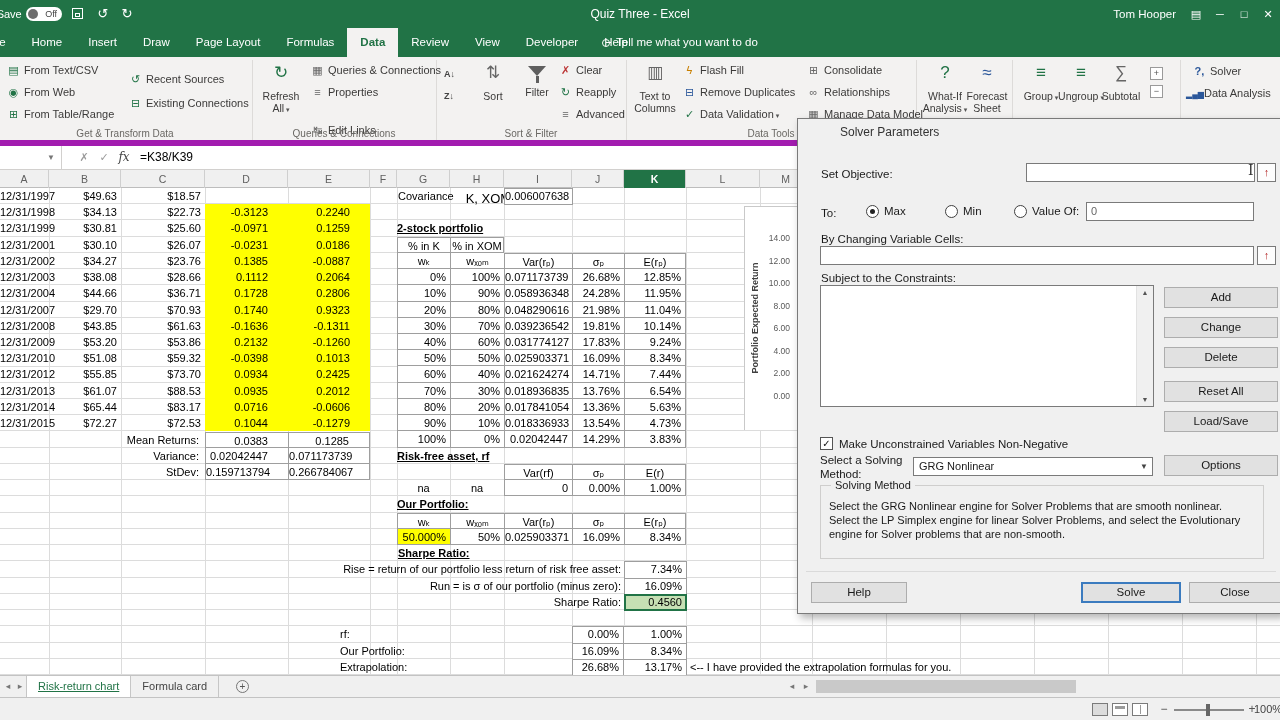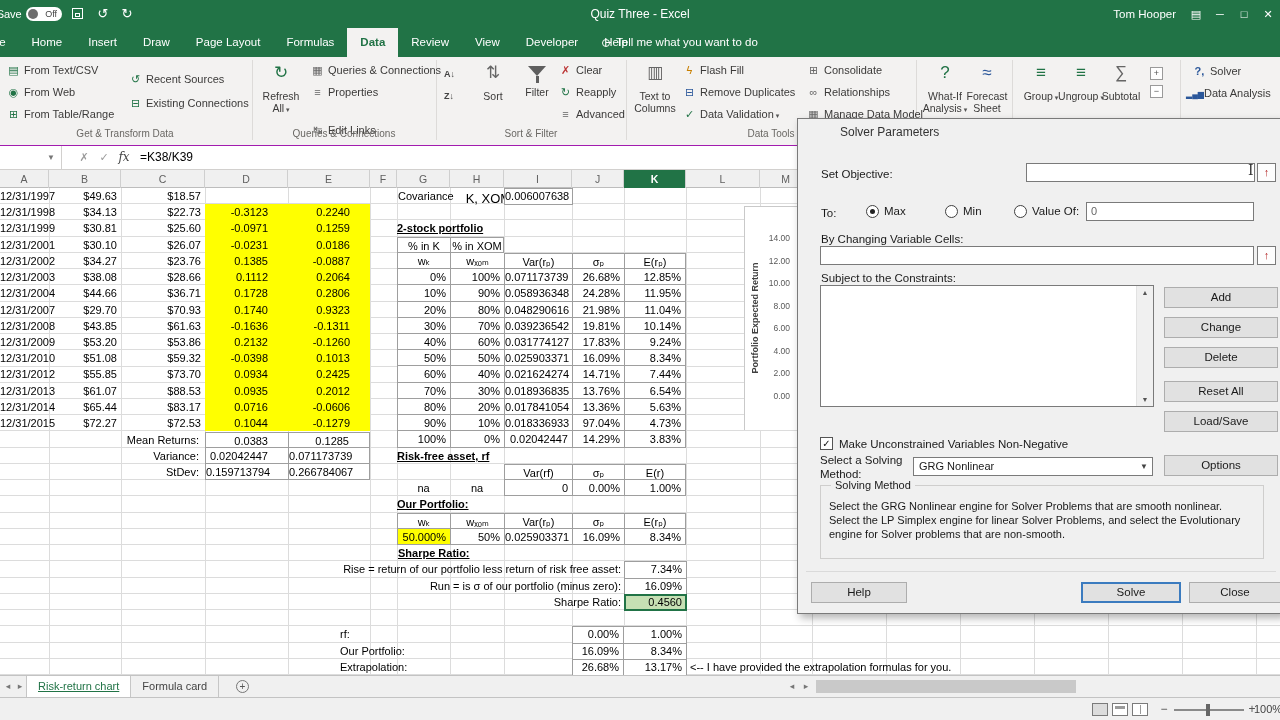--- a/index.html
+++ b/index.html
@@ -18,21 +18,21 @@
 .user{position:absolute;right:104px;top:0;line-height:28px;font-size:11.5px}
 .wbtn{position:absolute;top:0;width:24px;height:28px;line-height:28px;text-align:center;font-size:11px;color:#fff}
 
 .tabs{position:absolute;left:0;top:28px;width:1280px;height:29px;background:#217346;display:flex}
 .rtab{padding:0 13px;line-height:29px;color:#fff;font-size:11.5px;white-space:nowrap}
 .rtab.active{background:#f3f2f1;color:#217346;font-weight:bold}
 .rtab.file{margin-left:-26px}
 .tellme{position:absolute;left:602px;top:28px;height:29px;line-height:29px;color:#fff;font-size:11.5px}
 .bulb{display:inline-block;width:8px;height:8px;border:1px solid #fff;border-radius:50%;margin-right:6px;vertical-align:-1px}
 
-.ribbon{position:absolute;left:0;top:57px;width:1280px;height:89px;background:#f3f2f1;border-bottom:1px solid #a21caf}
+.ribbon{position:absolute;left:0;top:57px;width:1280px;height:89px;background:#f3f2f1;border-bottom:6px solid #a21caf}
 .gsep{position:absolute;top:3px;height:80px;width:1px;background:#ddDbd9;background:#dddbd9}
 .glabel{position:absolute;top:71px;font-size:10px;color:#6a6864;text-align:center;white-space:nowrap}
 .sm{position:absolute;height:21px;line-height:21px;font-size:11px;color:#3b3a39;white-space:nowrap}
 .sm .ic{display:inline-block;width:15px;text-align:center;margin-right:3px;font-size:11px}
 .g{color:#217346}.bl2{color:#2b579a}.gy{color:#666}
 .big{position:absolute;top:2px;width:46px;text-align:center;font-size:10.5px;color:#3b3a39;line-height:12px}
 .big .bic{display:block;height:28px;line-height:28px;font-size:17px;margin-bottom:3px}
 .dd{font-size:7px;margin-left:2px;color:#555}
 .funnel{display:block;margin:7px auto 0;width:0;height:0;border-left:9px solid transparent;border-right:9px solid transparent;border-top:10px solid #5f5f5f}
 .fstem{display:block;margin:0 auto 3px;width:3px;height:7px;background:#5f5f5f}
@@ -444,21 +444,21 @@
 
         <div class="c r bl bb wbg">80%</div>
         <div class="c r bl bb wbg">20%</div>
         <div class="c r bl bb wbg">0.017841054</div>
         <div class="c r bl bb wbg">13.36%</div>
         <div class="c r bl bb br wbg">5.63%</div>
 
         <div class="c r bl bb wbg">90%</div>
         <div class="c r bl bb wbg">10%</div>
         <div class="c r bl bb wbg">0.018336933</div>
-        <div class="c r bl bb wbg">97.04%</div>
+        <div class="c r bl bb wbg">13.54%</div>
         <div class="c r bl bb br wbg">4.73%</div>
 
         <div class="c r bl bb wbg">100%</div>
         <div class="c r bl bb wbg">0%</div>
         <div class="c r bl bb wbg">0.02042447</div>
         <div class="c r bl bb wbg">14.29%</div>
         <div class="c r bl bb br wbg">3.83%</div>
       </div>
 
     <div class="rgrid" style="top:259.73px">

